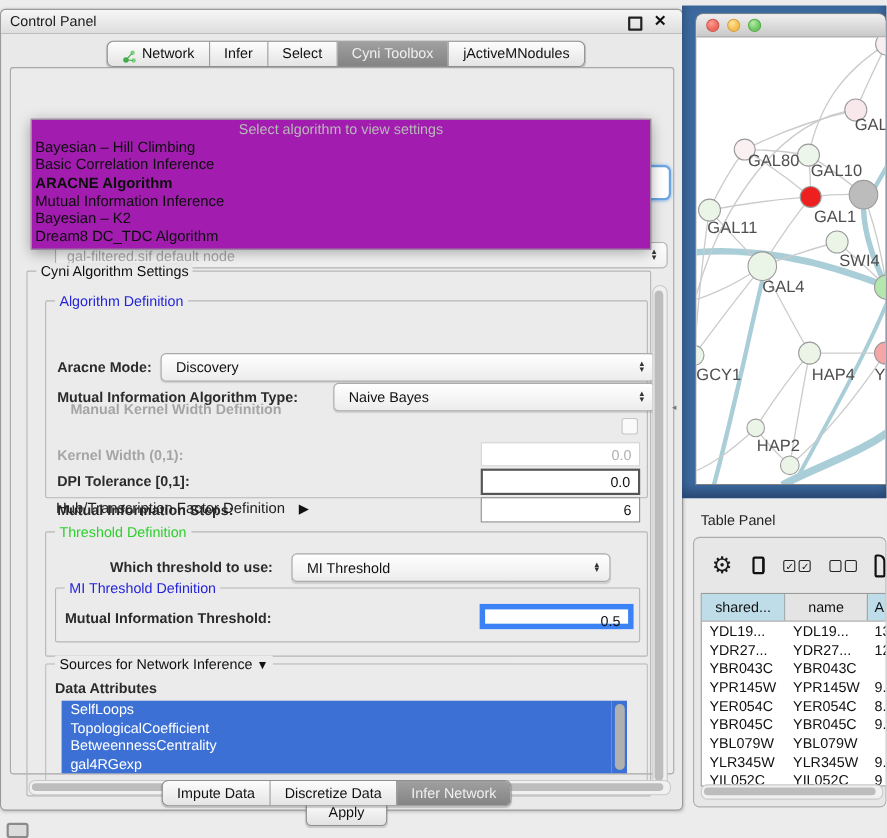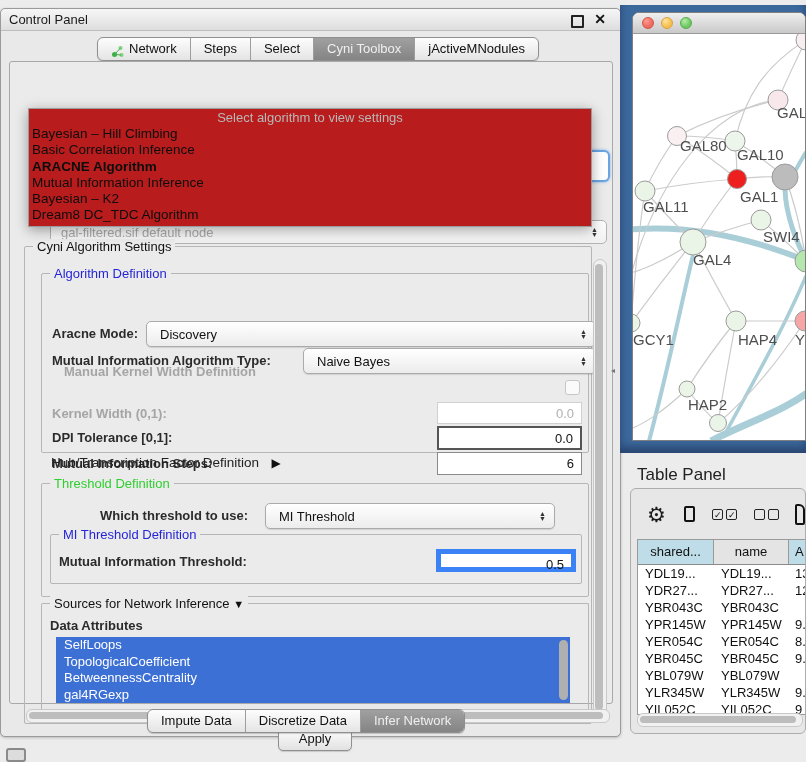--- a/index.html
+++ b/index.html
@@ -31,21 +31,21 @@
   
   .content-panel{left:8px;top:52px;width:602px;height:641px;background:#ebebeb;
     border:1px solid #a8a8a8;border-radius:3px;}
   
   .bg-combo{left:40px;top:158px;width:557px;height:24px;border:1px solid #b3b3b3;border-radius:5px;
     background:linear-gradient(#ffffff,#f0f0f0);font-size:13px;line-height:24px;color:#a9a9a9;
     padding-left:10px;box-sizing:border-box;}
   .focus-frag{left:577px;top:88px;width:21px;height:28px;border:2px solid #6aa5e2;border-left:none;
     border-radius:0 6px 6px 0;background:#fff;box-shadow:0 0 3px #7db0e8;}
   
-  .popup{left:18px;top:46px;width:562px;height:117px;background:#b91c1c;border:1px solid #9b9b9b;
+  .popup{left:18px;top:46px;width:562px;height:117px;background:#a21caf;border:1px solid #9b9b9b;
     box-shadow:0 3px 12px rgba(0,0,0,.35);z-index:6;}
   .pop-prompt{height:17px;text-align:center;color:#b8b8b8;font-size:13px;line-height:17px;}
   .pop-item{height:16.3px;font-size:13.5px;line-height:16px;color:#0d0d0d;padding-left:3px;white-space:nowrap;}
   .pop-item.bold{font-weight:bold;}
   
   .group{border:1px solid #b6b6b6;border-radius:2px;}
   .legend{position:absolute;top:-8px;left:8px;background:#ebebeb;padding:0 4px;font-size:13px;
     color:#111;white-space:nowrap;}
   .legend.blue{color:#2525d8;}
   .legend.green{color:#2fcf2f;}
@@ -81,21 +81,21 @@
   .net-titlebar{left:0;top:0;width:100%;height:21px;background:linear-gradient(#efefef,#c9c9c9);
     border-bottom:1px solid #9a9a9a;display:flex;align-items:center;gap:7px;padding-left:9px;
     box-sizing:border-box;}
   .light{width:12px;height:12px;border-radius:50%;box-sizing:border-box;}
   .light.red{background:radial-gradient(circle at 35% 30%,#ff9c92,#ee6a5f 60%);border:1px solid #cf5349;}
   .light.yellow{background:radial-gradient(circle at 35% 30%,#ffe49a,#f6be4f 60%);border:1px solid #d9a13f;}
   .light.green{background:radial-gradient(circle at 35% 30%,#b4eda5,#6ec964 60%);border:1px solid #58a84c;}
   .net-canvas{left:0;top:21px;}
   .splitter-arrow{left:611px;top:366px;font-size:8px;color:#777;z-index:3;}
   
-  .tp-label{left:637px;top:465px;font-size:17px;color:#222;}
+  .tp-label{left:637px;top:465px;font-size:13px;color:#222;}
   .tp-window{left:630px;top:488px;width:176px;height:246px;background:#e7e7e7;
     border:1px solid #adadad;border-radius:6px;box-sizing:border-box;overflow:hidden;}
   .tp-toolbar{left:0;top:6px;width:100%;height:38px;display:flex;align-items:center;}
   .gear{font-size:21px;color:#1a1a1a;margin-left:16px;line-height:1;}
   .cols-icon{width:20px;height:16px;border:2px solid #111;border-radius:2px;margin-left:18px;
     position:relative;box-sizing:border-box;}
   .cols-icon:before{content:"";position:absolute;left:7px;top:0;width:2px;height:100%;background:#111;}
   .ckpair{display:flex;gap:3px;margin-left:17px;}
   .ck{width:11px;height:11px;border:1.5px solid #222;border-radius:2px;font-size:9px;line-height:10px;
     text-align:center;color:#111;box-sizing:border-box;}
@@ -134,21 +134,21 @@
         <span class="neticon"><svg width="13" height="13">
             <circle cx="3.5" cy="9.5" r="2.5" fill="#3fae49"></circle>
             <circle cx="9.5" cy="3" r="2" fill="#7fd07f"></circle>
             <circle cx="10.5" cy="10" r="2" fill="#7fd07f"></circle>
             <line x1="4" y1="9" x2="9" y2="3.5" stroke="#3fae49" stroke-width="1"></line>
             <line x1="5" y1="9.5" x2="10" y2="10" stroke="#3fae49" stroke-width="1"></line>
           </svg></span>
         <span>Network</span>
       </div>
       <div class="tab">
-        <span>Steps</span>
+        <span>Infer</span>
       </div>
       <div class="tab">
         <span>Select</span>
       </div>
       <div class="tab selected">
         <span>Cyni Toolbox</span>
       </div>
       <div class="tab">
         <span>jActiveMNodules</span>
       </div>

